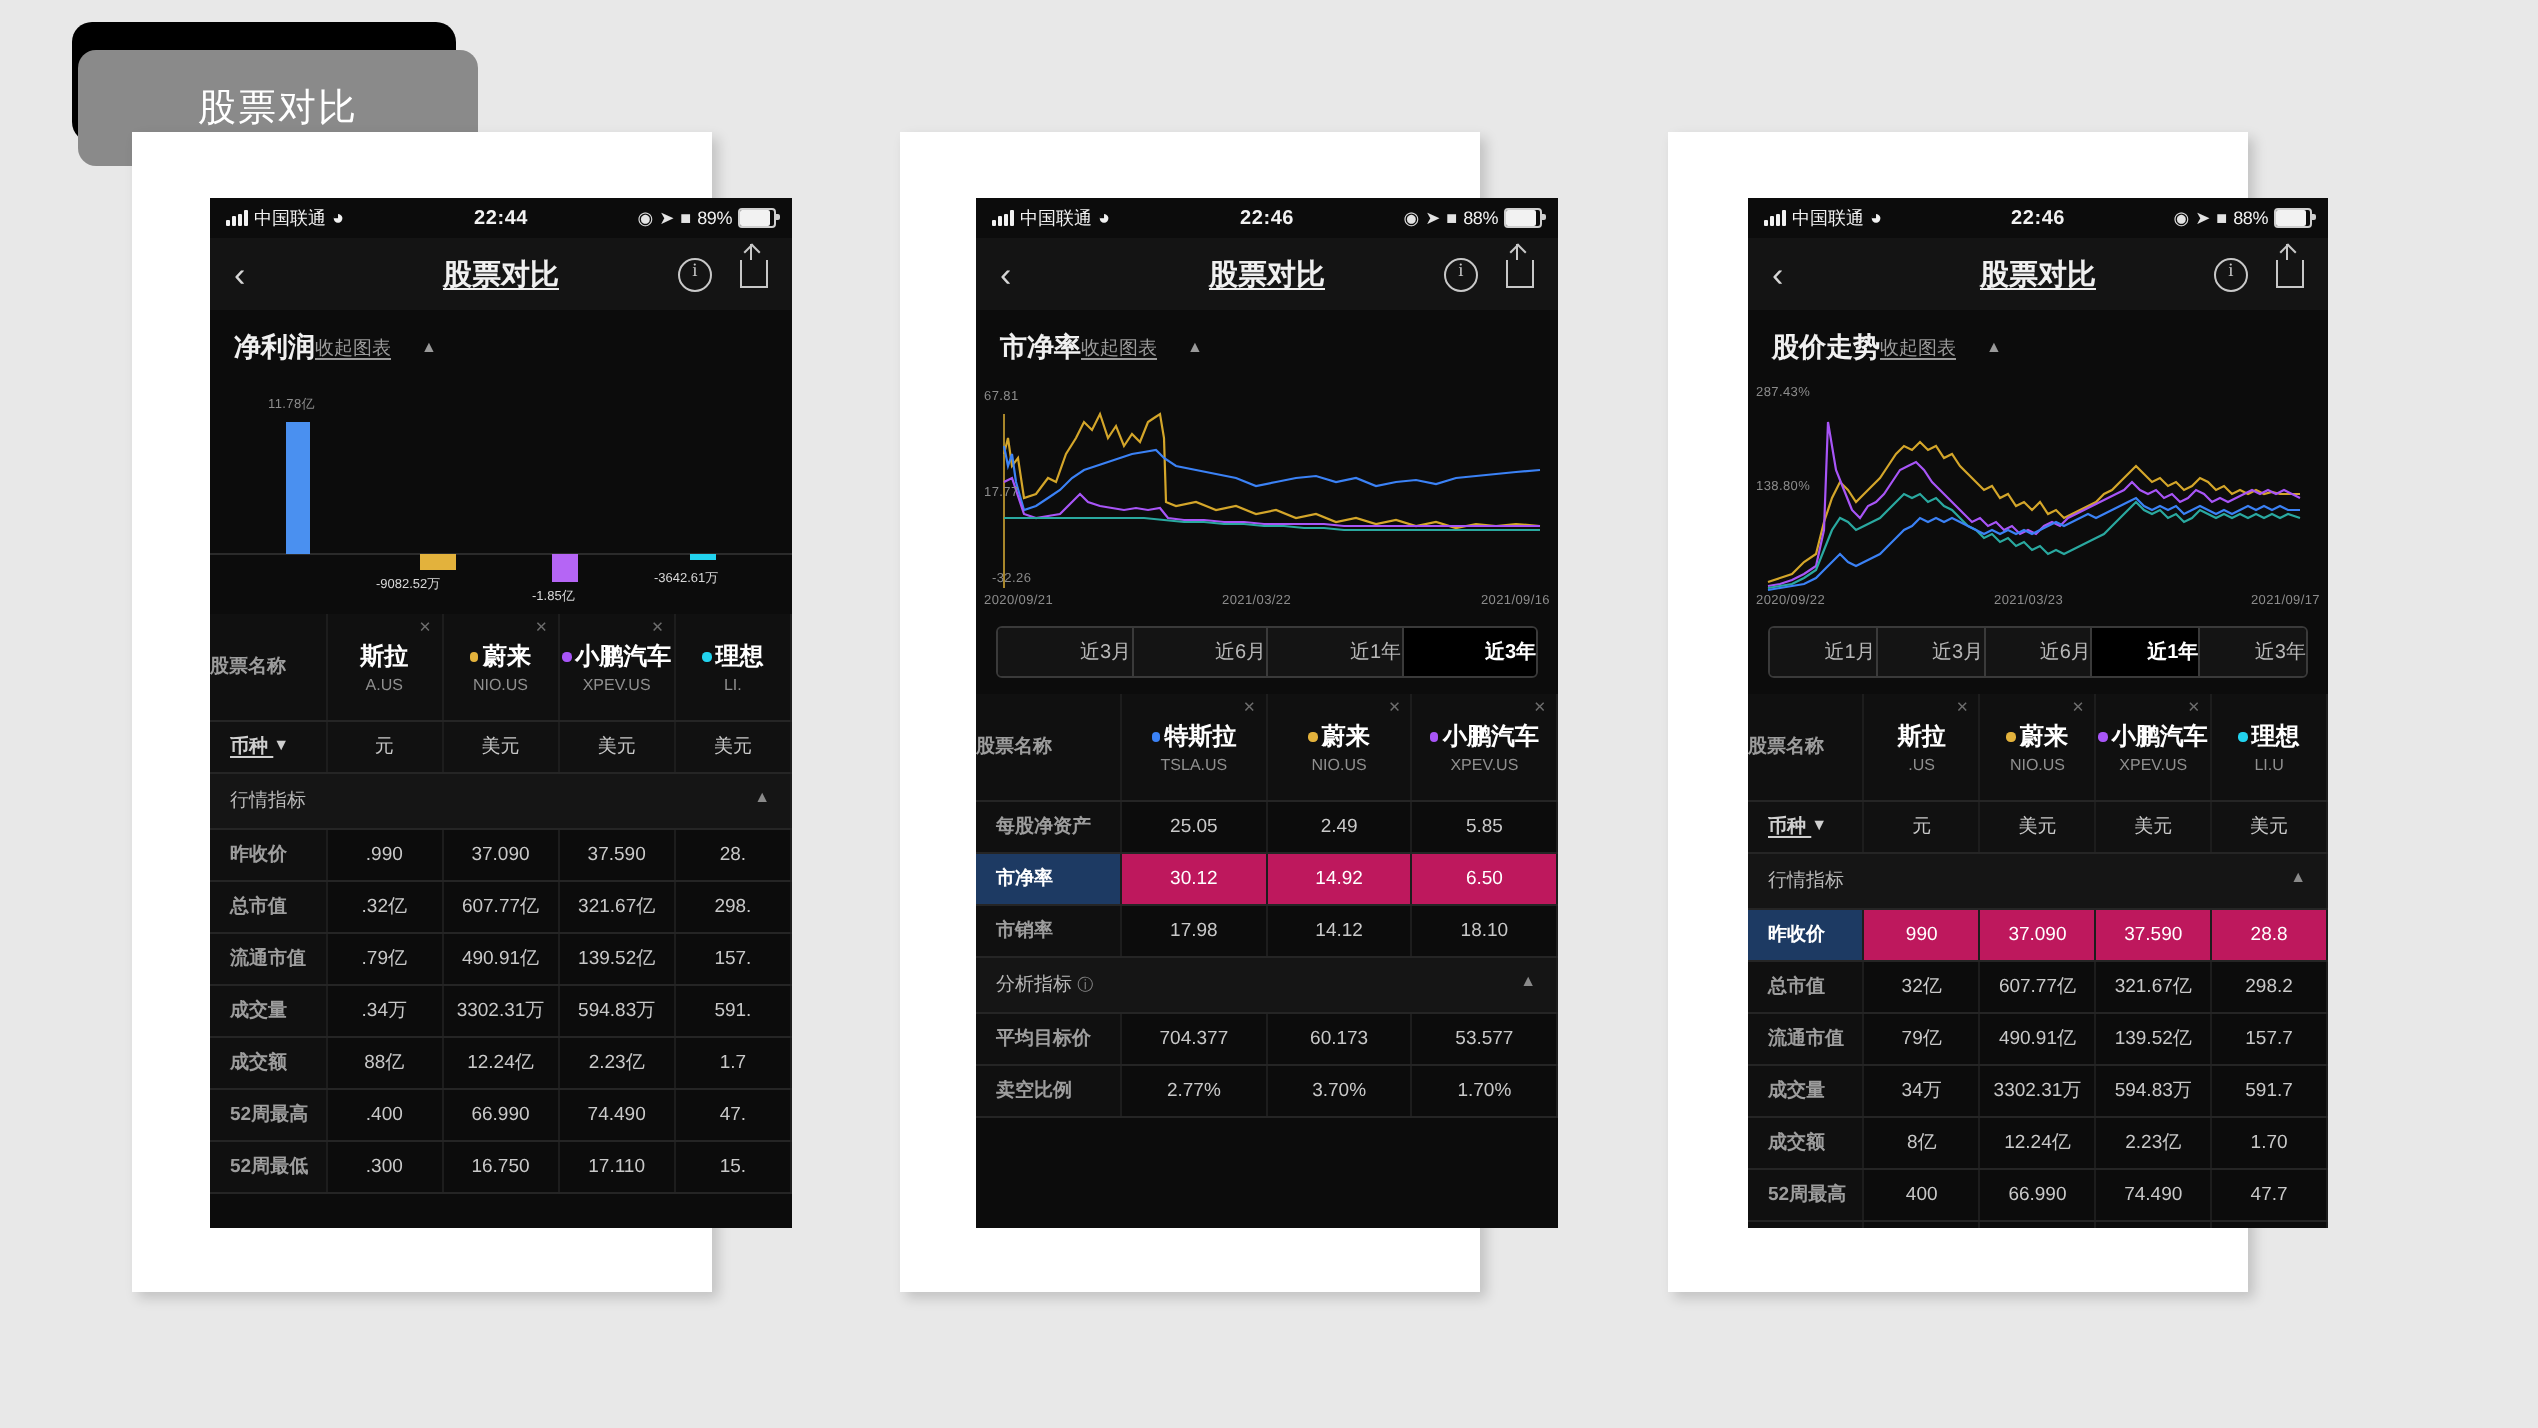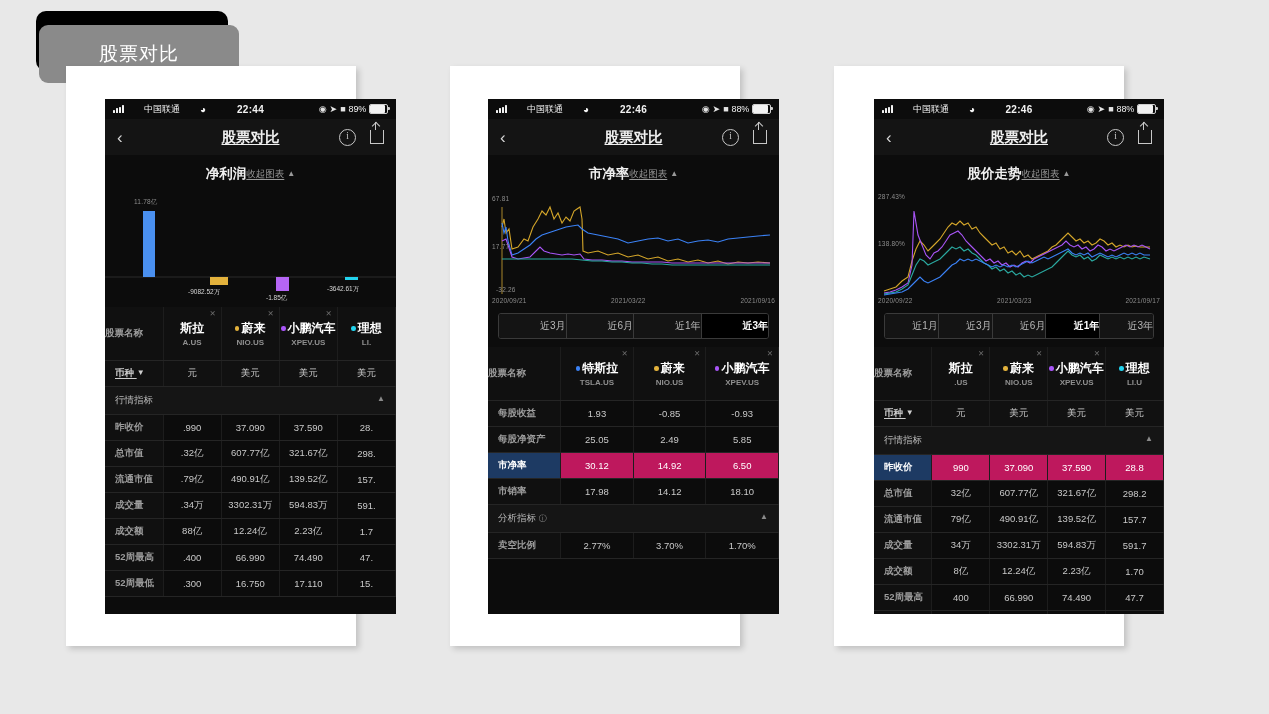--- a/index.html
+++ b/index.html
@@ -41,21 +41,21 @@
   #card1 .phone{left:39px;width:291px;}
   #card2 .phone{left:38px;width:291px;}
   #card3 .phone{left:40px;width:290px;}
 
   
   .statusbar{
     height:20px;display:flex;align-items:center;
     padding:0 8px;font-size:9.5px;color:#f2f2f2;
     background:#0c0c0c;
   }
-  .sb-left{display:flex;align-items:center;gap:20px;flex:1;}
+  .sb-left{display:flex;align-items:center;gap:3px;flex:1;}
   .sb-center{flex:0 0 auto;font-weight:700;font-size:10px;letter-spacing:.3px;}
   .sb-right{display:flex;align-items:center;gap:3px;flex:1;justify-content:flex-end;}
   .bars{display:flex;align-items:flex-end;gap:1px;height:8px;}
   .bars i{display:block;width:2px;background:#f2f2f2;border-radius:.5px;}
   .bars i:nth-child(1){height:3px}
   .bars i:nth-child(2){height:5px}
   .bars i:nth-child(3){height:6.5px}
   .bars i:nth-child(4){height:8px}
   .carrier{font-size:9px;}
   .wifi{font-size:10px;}
@@ -98,26 +98,26 @@
     background:#c8c8c8;
   }
   .ico-share::after{
     content:"";position:absolute;left:1.5px;top:-7px;width:5px;height:5px;
     border-left:1.2px solid #c8c8c8;border-top:1.2px solid #c8c8c8;
     transform:rotate(45deg);
   }
 
   
   .chart-head{
-    display:flex;align-items:center;justify-content:center;
+    display:flex;align-items:center;justify-content:flex-start;
     padding:10px 12px 6px 12px;background:#0c0c0c;
   }
   .chart-title{font-size:13.5px;font-weight:700;color:#f0f0f0;}
   .chart-collapse{
-    font-size:9.5px;color:#9a9a9a;display:flex;align-items:center;gap:3px;
+    font-size:9.5px;color:#9a9a9a;display:flex;align-items:center;gap:15px;
   }
   .chart-collapse span.lbl{text-decoration:underline;text-underline-offset:2px;}
   .chev{font-size:8px;display:inline-block;transform:translateY(-1px);}
 
   
   .plot{position:relative;background:#0c0c0c;}
   .plot svg{display:block;}
   .axlbl{
     position:absolute;font-size:6.5px;color:#8c8c8c;letter-spacing:.2px;
     white-space:nowrap;
@@ -146,21 +146,21 @@
   .tbl td.lab{
     text-align:left;padding-left:10px;color:#9d9d9d;
     background:#101010;
     font-weight:bold;
   }
   .tbl tr.hdr td{
     background:#101010;padding:7px 0 8px 0;vertical-align:middle;
     position:relative;height:38px;
   }
   .hdr .nm{font-size:12px;color:#ffffff;font-weight:700;white-space:nowrap;}
-  .hdr .tk{font-size:8px;color:#8f8f8f;margin-top:1px;font-weight:bold;}
+  .hdr .tk{font-size:8px;color:#8f8f8f;margin-top:1px;}
   .dot{display:inline-block;width:4.5px;height:4.5px;border-radius:50%;margin-right:2px;vertical-align:1px;}
   .xmark{
     position:absolute;top:3px;right:5px;font-size:7.5px;color:#6e6e6e;line-height:1;
   }
   .tbl tr.cur td{background:#111;}
   .tbl tr.cur td.lab{
     text-decoration:underline;text-underline-offset:2px;color:#cfcfcf;
   }
   .tbl tr.grp td{
     background:#151515;text-align:left;padding:7px 10px;color:#b9b9b9;font-size:9.5px;
@@ -402,45 +402,45 @@
           <div class="nm"><span class="dot" style="background:#e3b23c"></span><span>蔚来</span></div>
           <div class="tk">NIO.US</div>
         </td>
         <td>
           <span class="xmark">✕</span>
           <div class="nm"><span class="dot" style="background:#a855f7"></span><span>小鹏汽车</span></div>
           <div class="tk">XPEV.US</div>
         </td>
       </tr>
       <tr>
-        <td class="lab">每股收益</td>
-        <td>1.93</td>
-        <td>-0.85</td>
-        <td>-0.93</td>
-      </tr>
-      <tr>
         <td class="lab">每股净资产</td>
         <td>25.05</td>
         <td>2.49</td>
         <td>5.85</td>
       </tr>
       <tr class="sel">
         <td class="lab">市净率</td>
         <td>30.12</td>
         <td>14.92</td>
         <td>6.50</td>
       </tr>
       <tr>
         <td class="lab">市销率</td>
         <td>17.98</td>
         <td>14.12</td>
         <td>18.10</td>
       </tr>
       <tr class="grp">
         <td colspan="4"><span>分析指标</span> <span style="font-size:8px;color:#8a8a8a">ⓘ</span><span class="gchev">▲</span></td>
+      </tr>
+      <tr>
+        <td class="lab">平均目标价</td>
+        <td>704.377</td>
+        <td>60.173</td>
+        <td>53.577</td>
       </tr>
       <tr>
         <td class="lab">卖空比例</td>
         <td>2.77%</td>
         <td>3.70%</td>
         <td>1.70%</td>
       </tr>
     </tbody>
       </table>
   </div>

